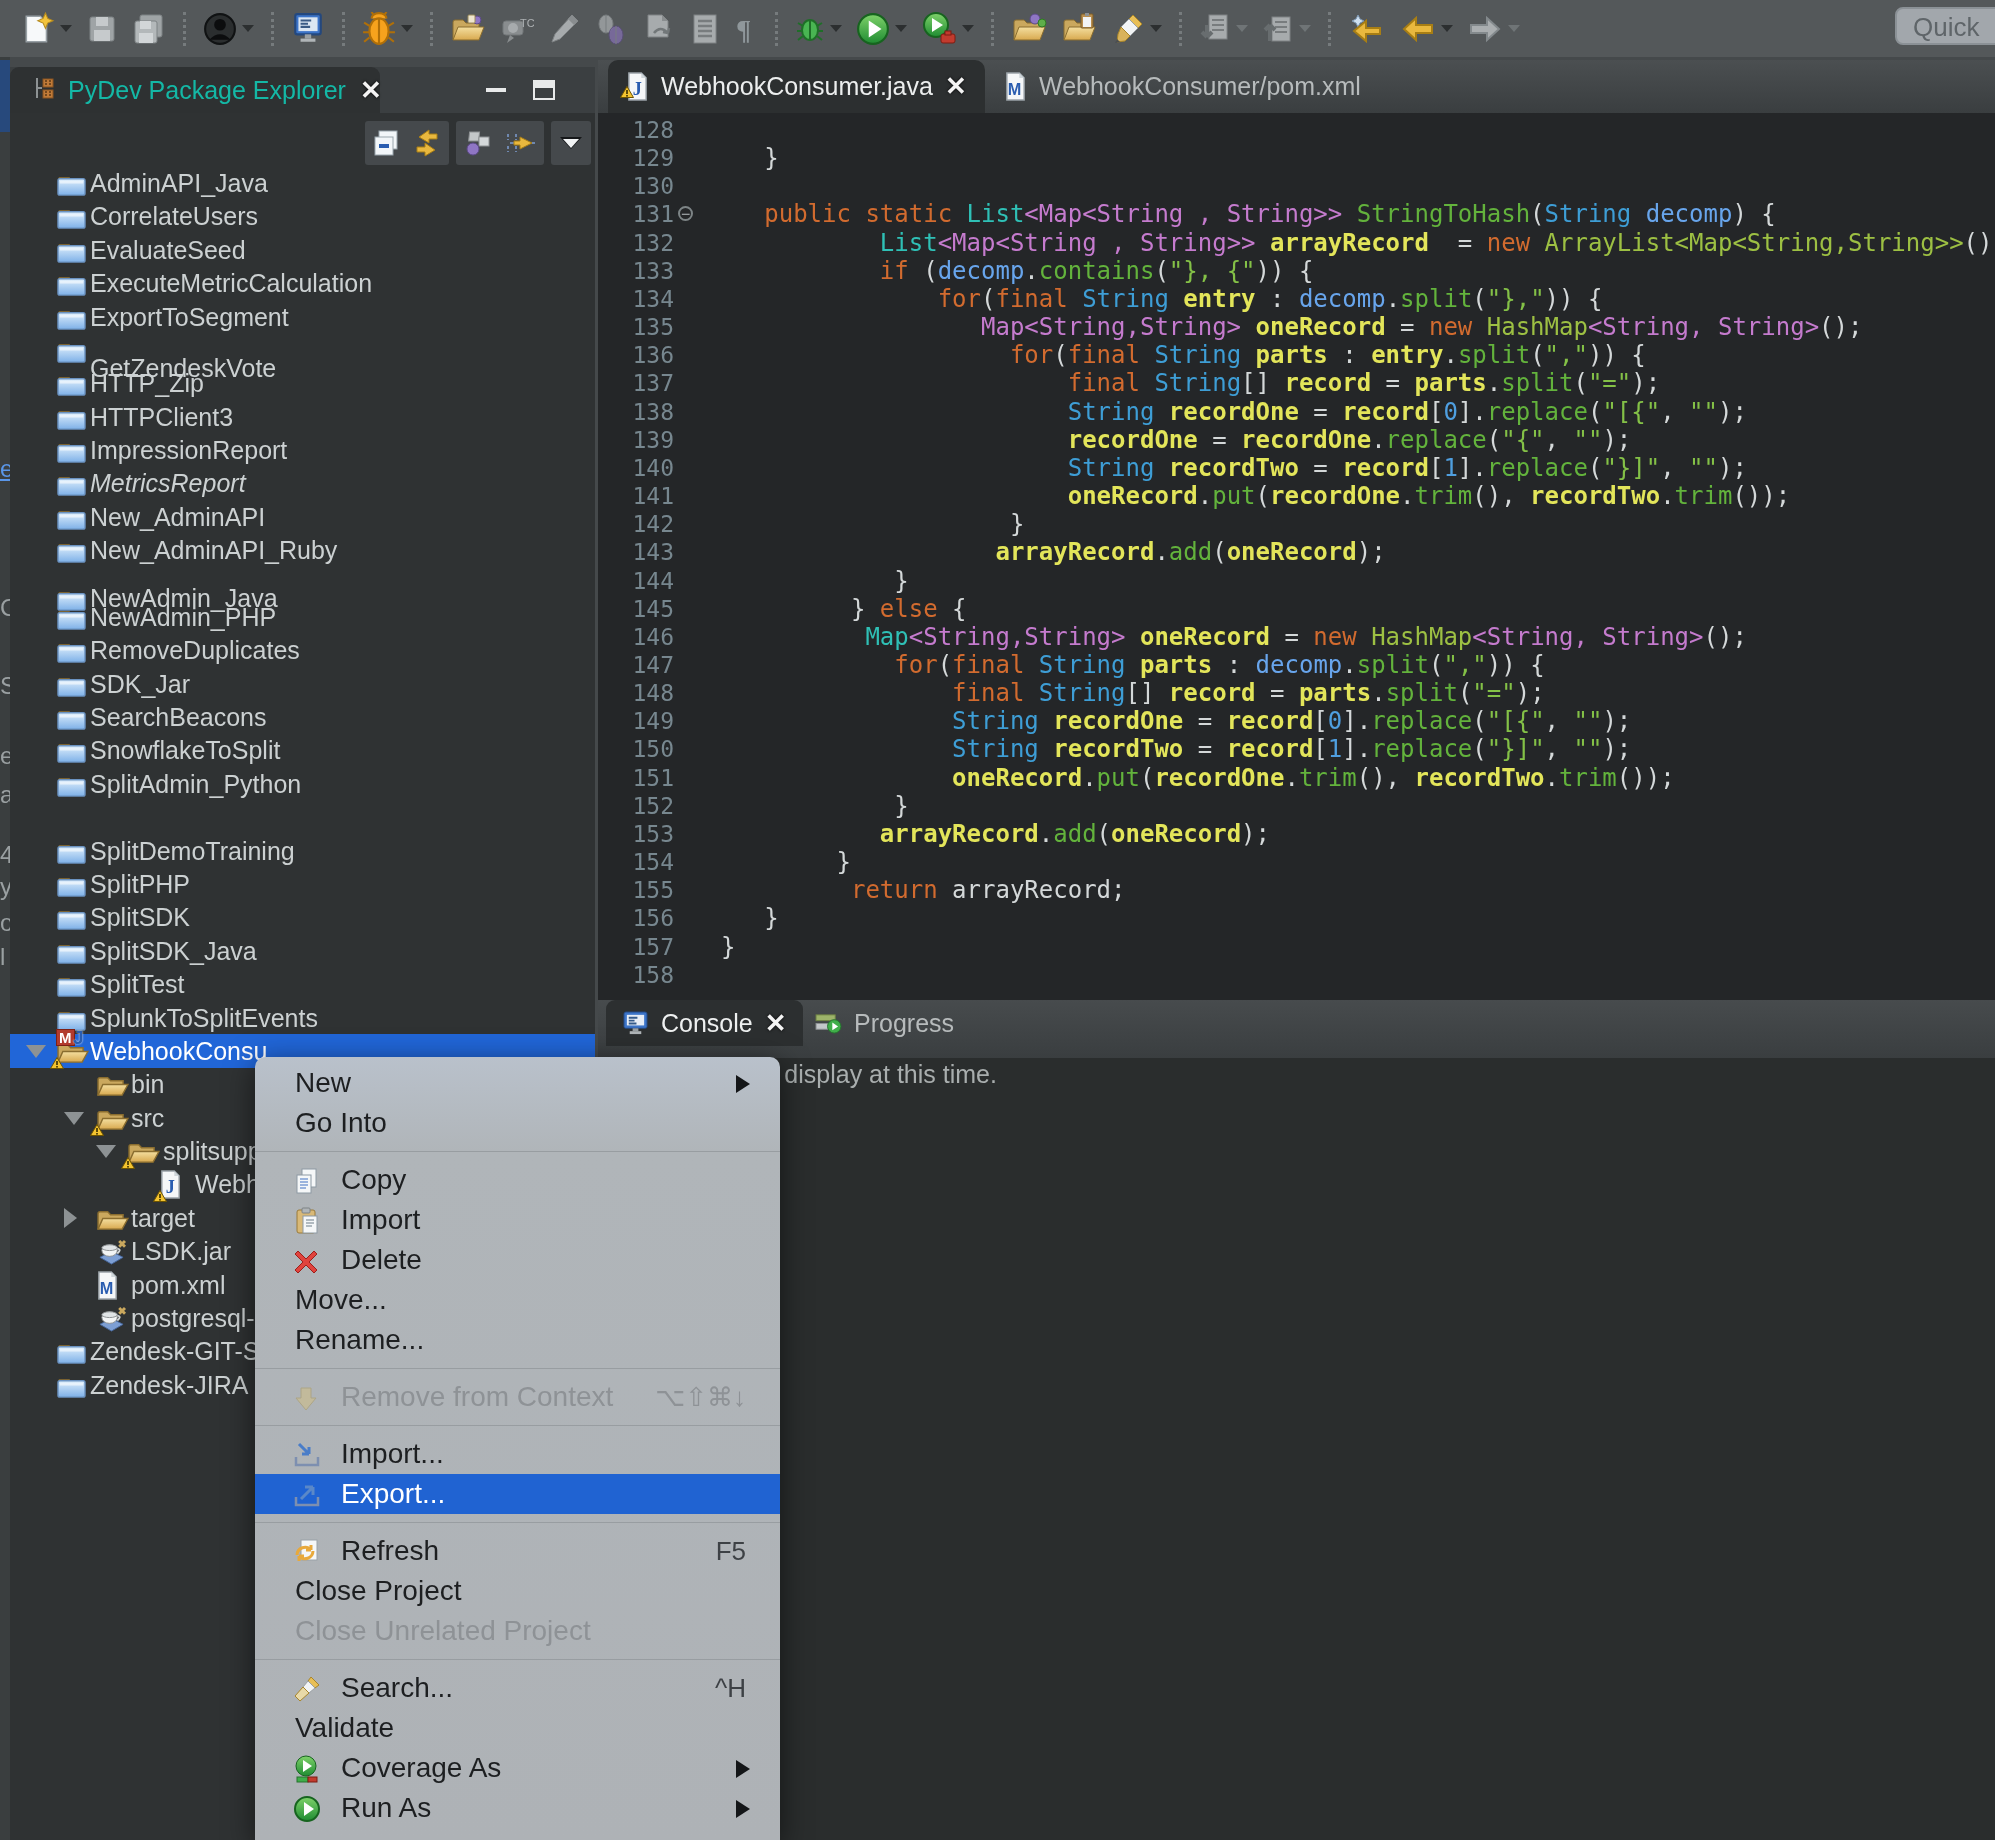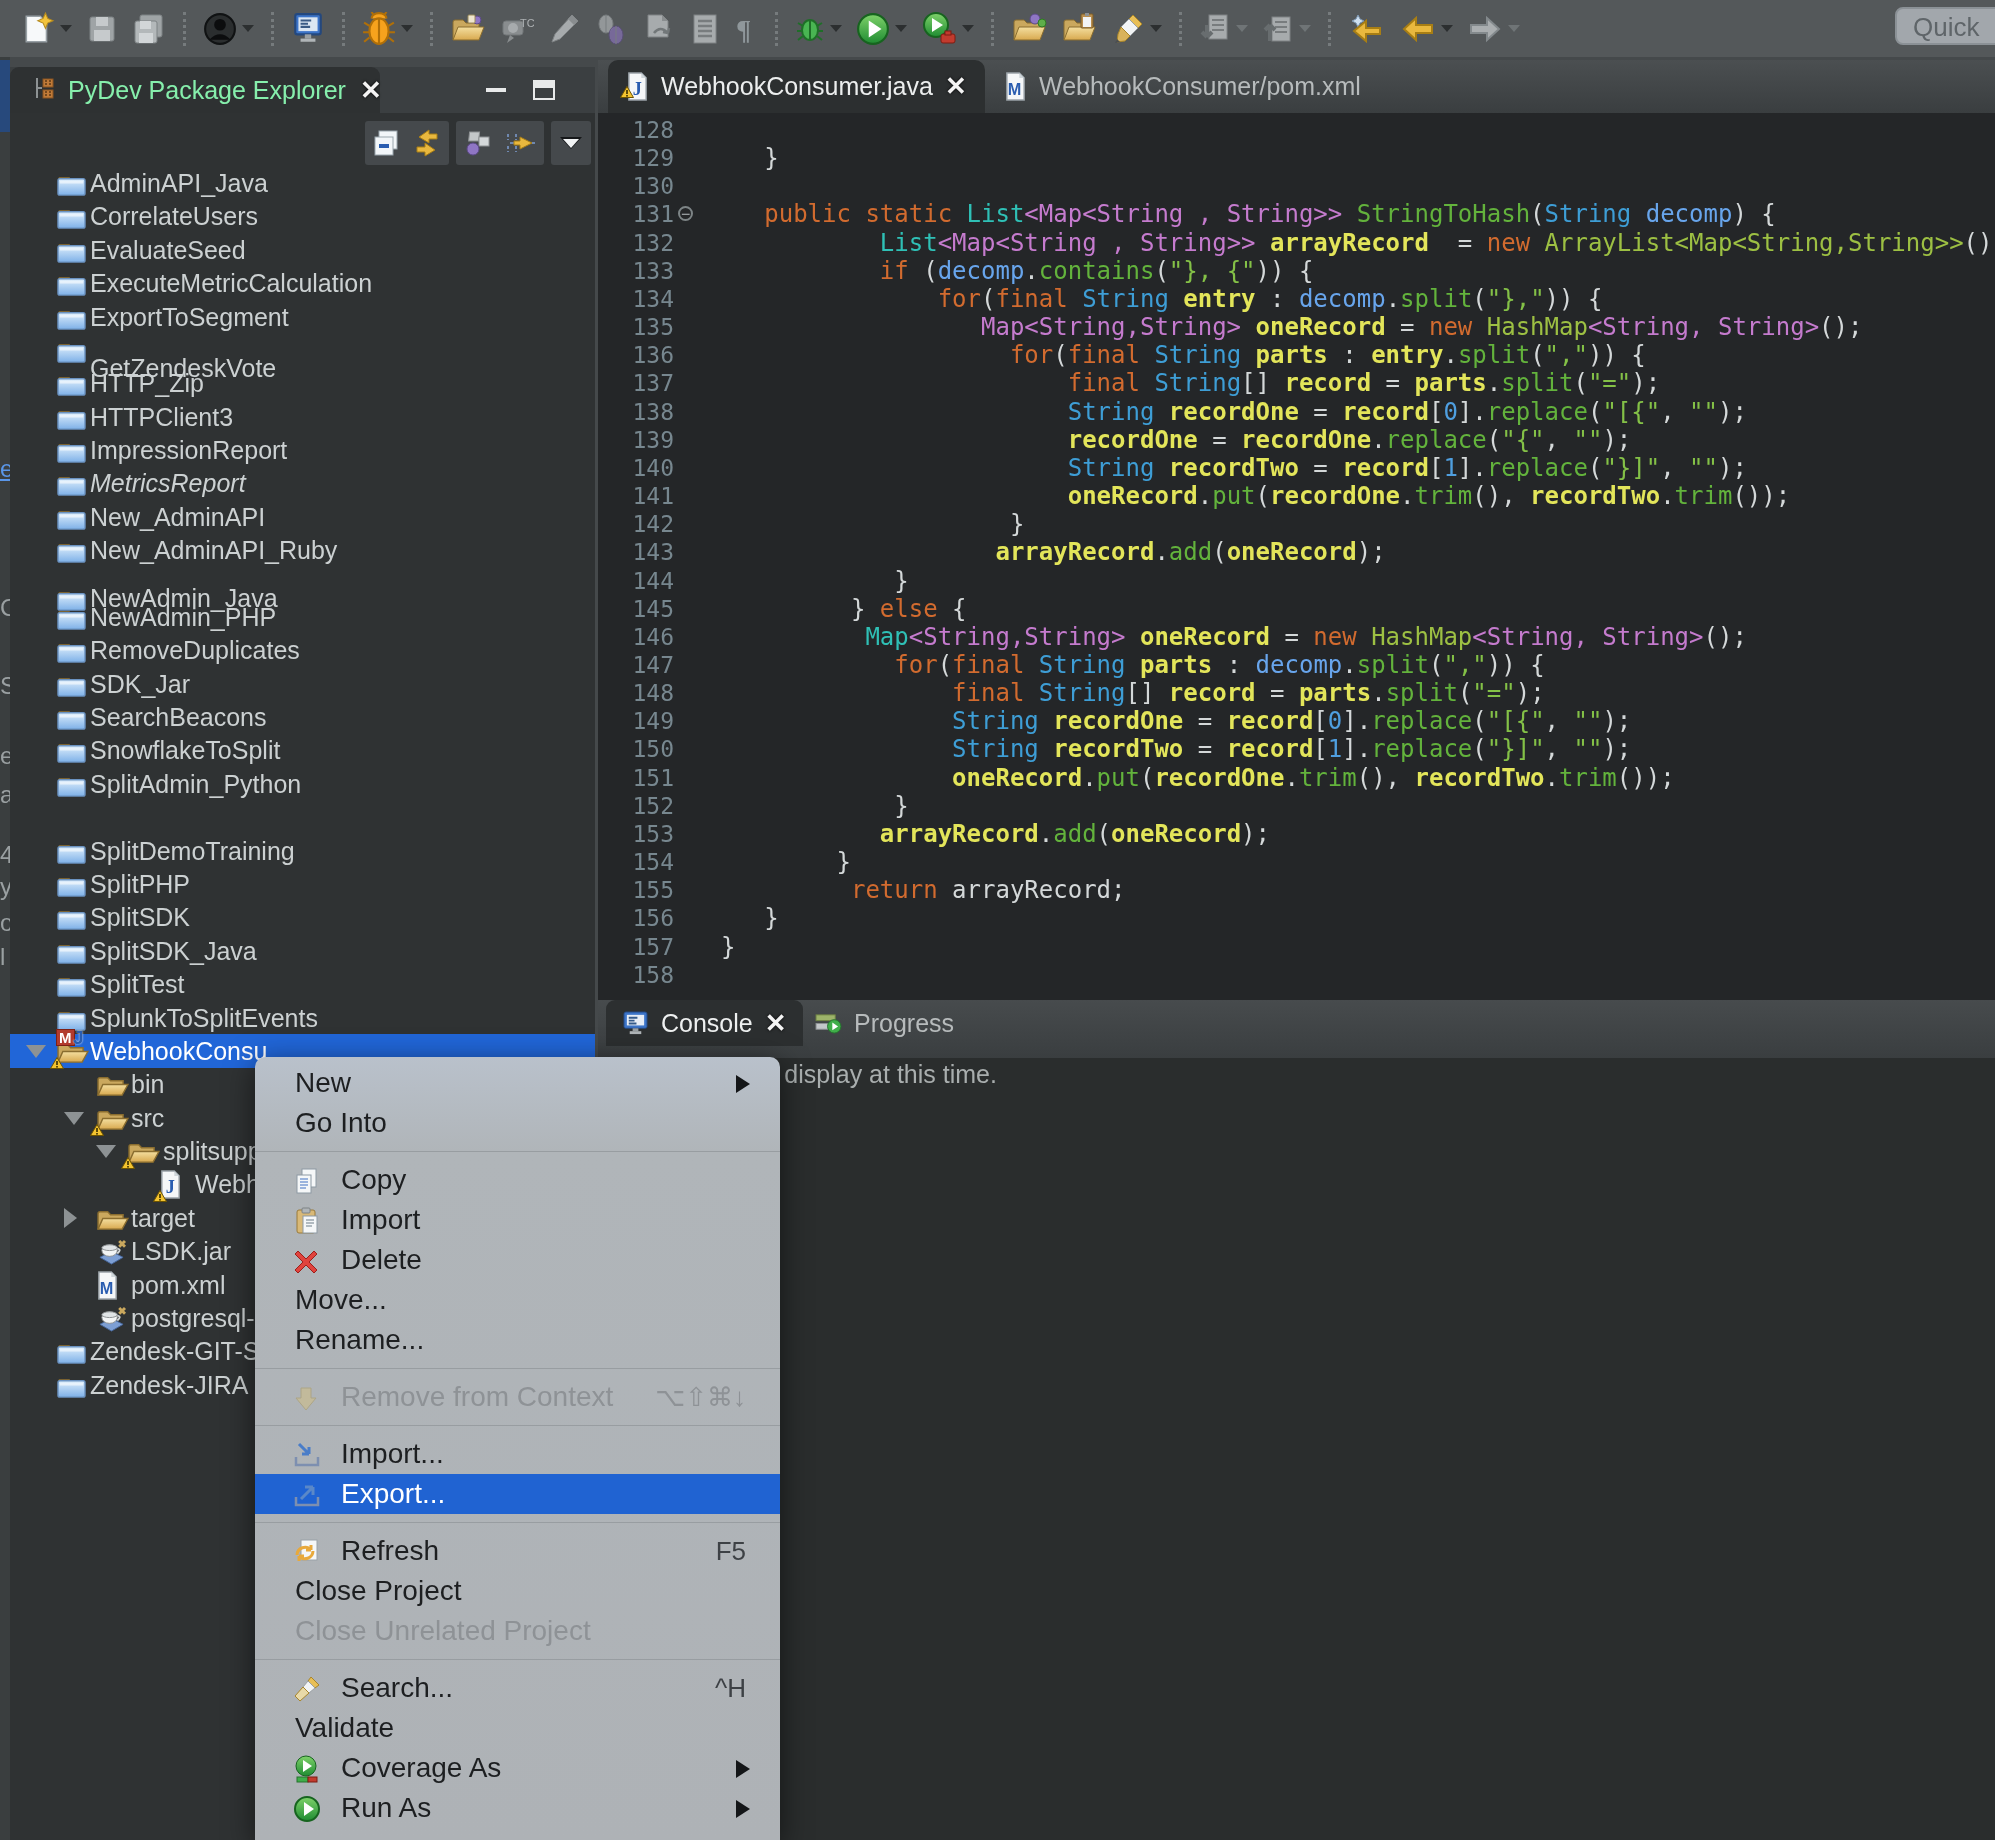--- a/index.html
+++ b/index.html
@@ -19,21 +19,21 @@
              line-height:36px;padding-left:16px;box-sizing:border-box;overflow:hidden;white-space:nowrap;}
   
   #left-edge{position:absolute;left:0;top:57px;width:10px;height:1784px;overflow:hidden;background:#3a3e3f;}
   #left-edge .frag{position:absolute;left:0;color:#9aa0a2;font-size:24px;}
   #left-edge .blue-block{position:absolute;left:0;top:3px;width:10px;height:72px;background:#27497c;}
   
   #explorer{position:absolute;left:10px;top:67px;width:585px;height:1774px;background:#2f3233;}
   #explorer-header{position:absolute;left:0;top:0;width:100%;height:46px;background:#3b3f41;}
   #explorer-tab{position:absolute;left:0;top:0;width:370px;height:46px;background:#2e3132;
                 border-radius:9px 9px 0 0;display:flex;align-items:center;padding-left:22px;box-sizing:border-box;}
-  #explorer-title{color:#86efac;font-size:25px;margin:0 14px 0 12px;white-space:nowrap;}
+  #explorer-title{color:#14b8a6;font-size:25px;margin:0 14px 0 12px;white-space:nowrap;}
   .close-x{color:#f4f4f4;font-size:26px;font-weight:bold;text-shadow:0 0 3px #000;cursor:default;}
   .win-btn{position:absolute;top:10px;width:30px;height:26px;display:flex;align-items:center;justify-content:center;}
   #min-btn{right:84px;} #max-btn{right:36px;}
   #explorer-toolbar{position:absolute;right:4px;top:54px;height:44px;display:flex;gap:7px;}
   .tgroup{background:#45494c;border-radius:3px;display:flex;align-items:center;padding:0 6px;gap:10px;}
   
   #tree{position:absolute;left:0;top:99px;width:100%;height:1676px;}
   .trow{position:absolute;left:0;width:100%;height:34px;display:flex;align-items:center;color:#ccd1d2;
         font-size:25px;white-space:nowrap;}
   .trow.sel{background:#2166d8;color:#ffffff;}

